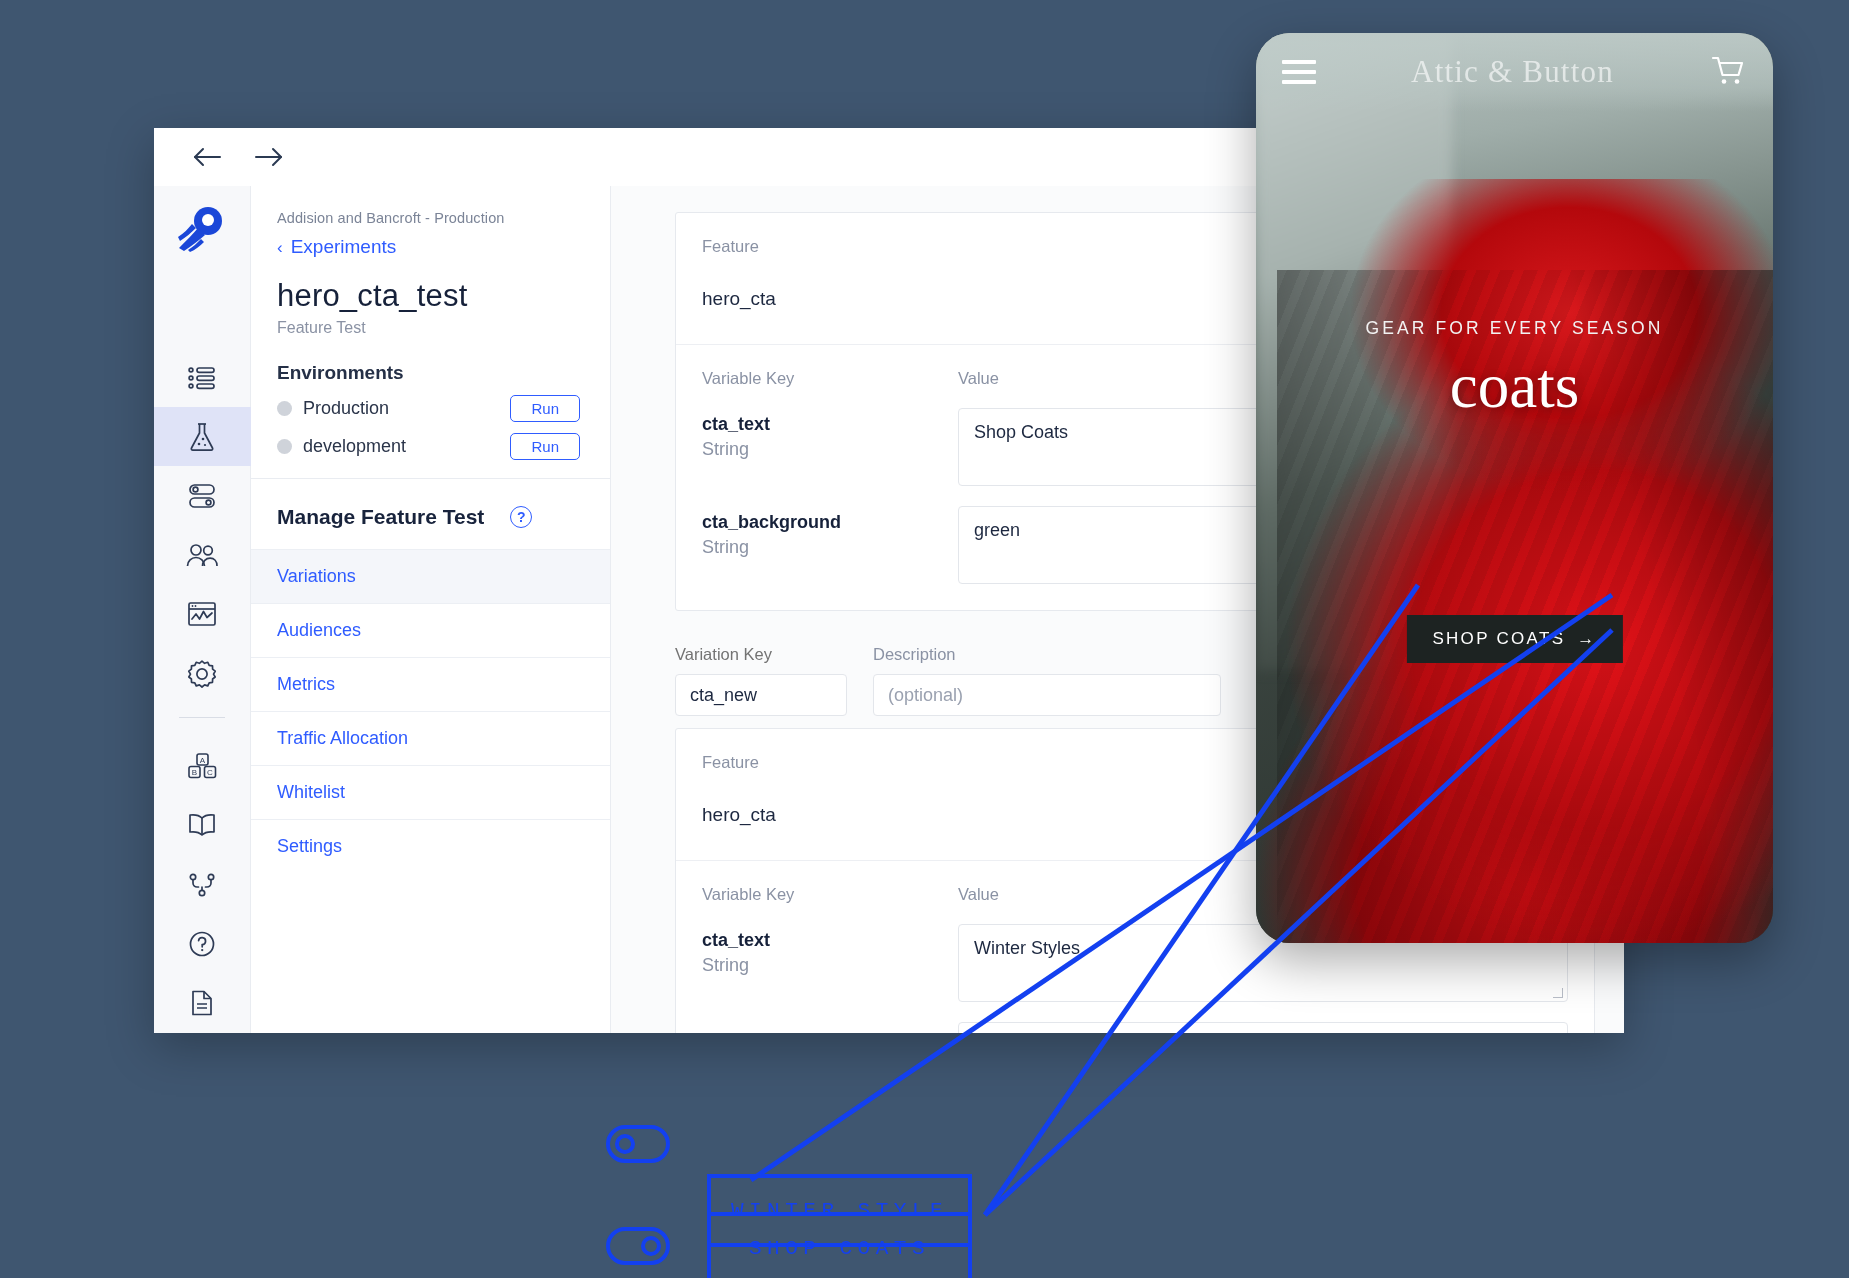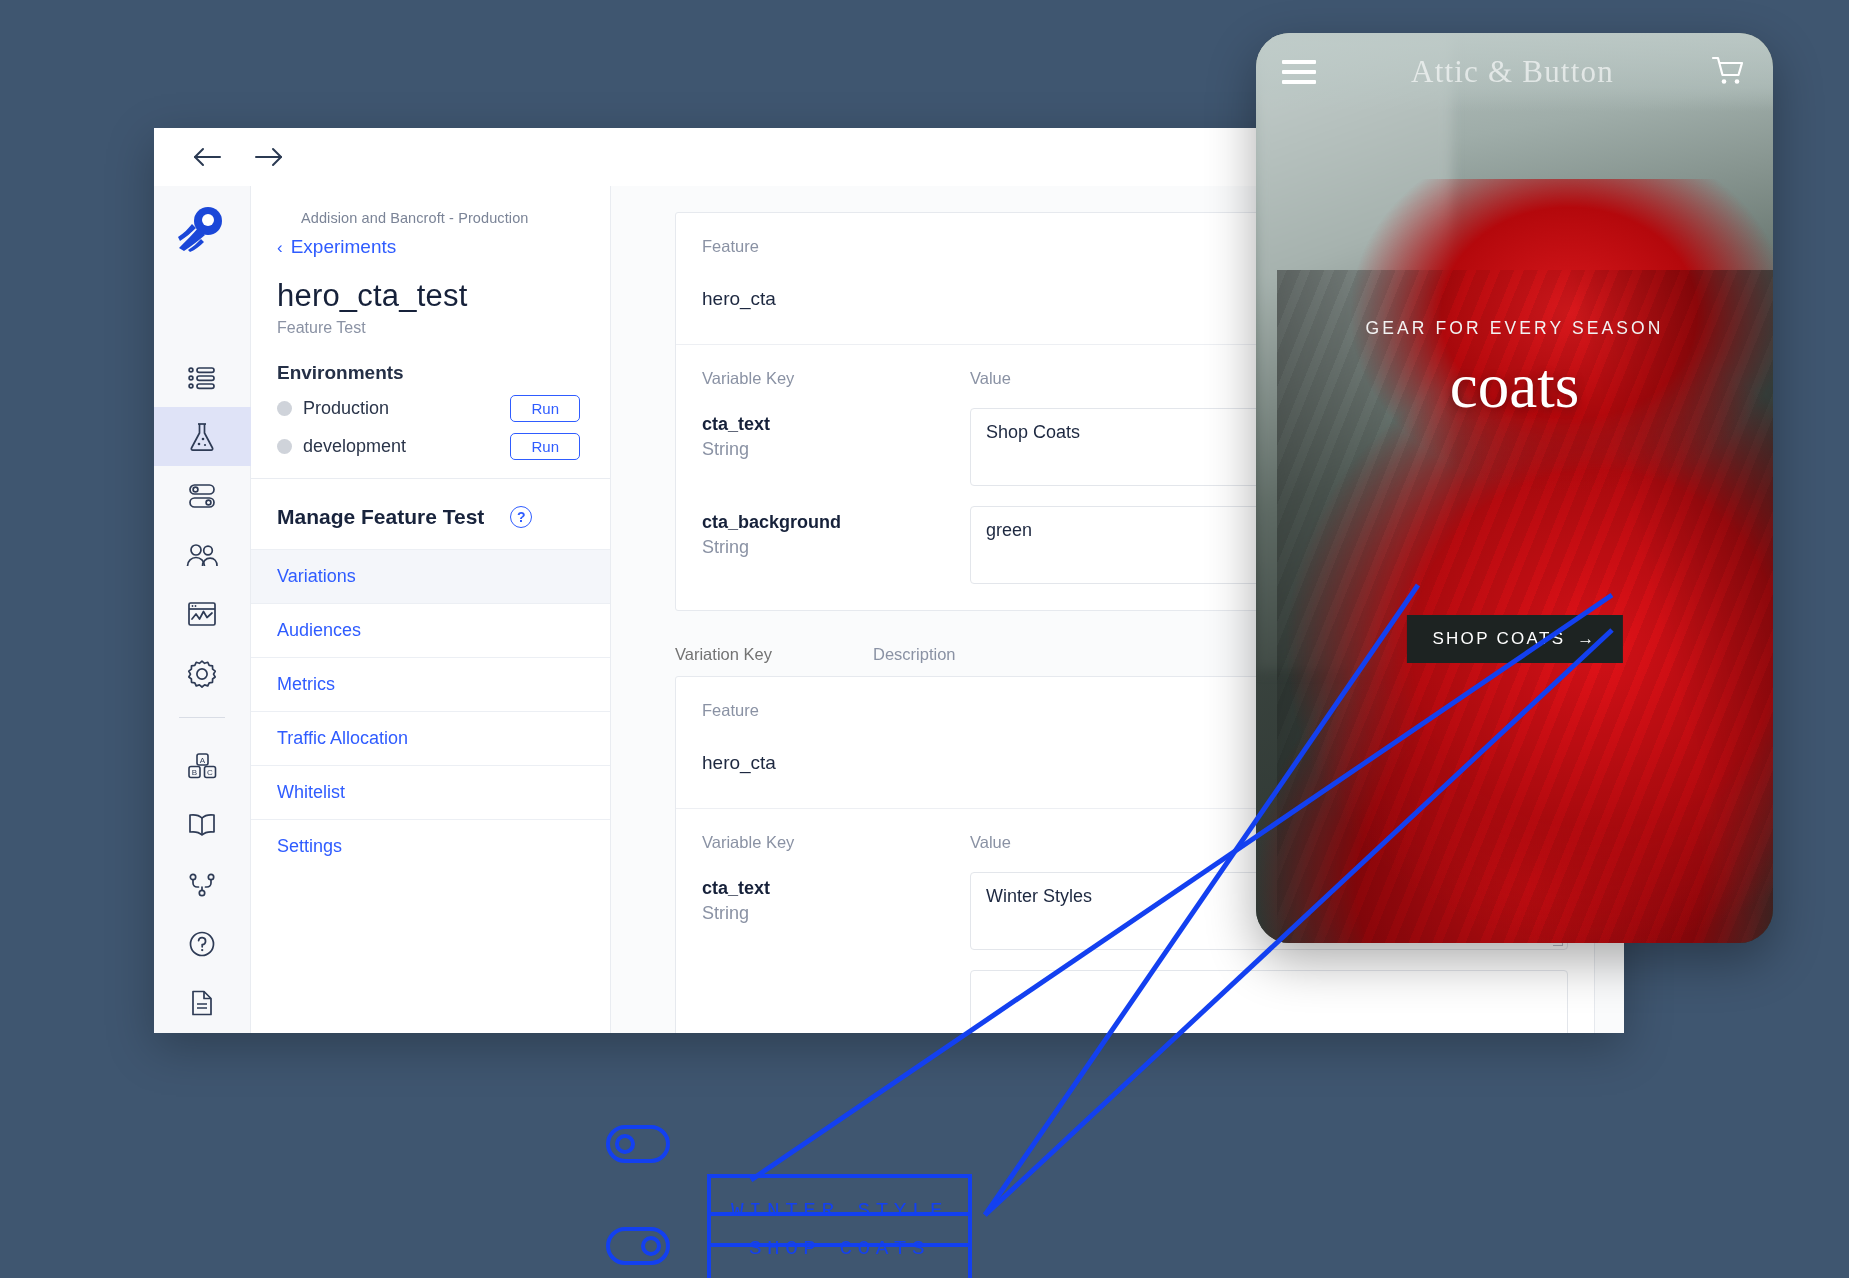--- a/index.html
+++ b/index.html
@@ -53,21 +53,21 @@
   .rail-sep { width: 46px; height: 1px; background: #d9dde5; margin: 14px 0 18px; }
   .rail-item svg { display: block; }
 
   
   .side-panel {
     width: 360px; flex: 0 0 360px;
     background: #ffffff;
     border-right: 1px solid #e9ecf1;
   }
   .sp-head { padding: 24px 26px 18px; }
-  .sp-org { font-size: 14.5px; color: #7b8497; letter-spacing: .1px; margin-left: 24px; }
+  .sp-org { font-size: 14.5px; color: #7b8497; letter-spacing: .1px; }
   .sp-back {
     margin-top: 10px; display: flex; align-items: center; gap: 8px;
     font-size: 19px; color: #2f5cff;
   }
   .sp-back .chev { font-size: 17px; line-height: 1; }
   .sp-title { margin-top: 20px; font-size: 31px; color: #16213a; letter-spacing: .2px; }
   .sp-subtitle { margin-top: 5px; font-size: 16px; color: #8a92a4; }
   .sp-envs-title { margin-top: 25px; font-size: 19px; color: #253047; font-weight: 600; }
   .env-row {
     display: flex; align-items: center;
@@ -130,21 +130,21 @@
   }
   .toggle .tgl-txt {
     color: #fff; font-size: 15px; font-weight: 700;
     margin-left: 13px;
   }
   .toggle .knob {
     position: absolute; right: 2px; top: 2px;
     width: 34px; height: 34px; border-radius: 50%;
     background: #fff; box-shadow: 0 1px 3px rgba(0,0,0,.22);
   }
-  .var-grid { display: flex; gap: 12px; }
+  .var-grid { display: flex; gap: 0; }
   .var-col-key { width: 256px; flex: none; }
   .var-col-val { flex: 1; }
   .var-item { margin-top: 26px; }
   .var-key { font-size: 18px; color: #16213a; font-weight: 700; }
   .var-type { font-size: 18px; color: #8a92a4; margin-top: 4px; }
   .val-box {
     margin-top: 20px;
     border: 1px solid #e3e6eb; border-radius: 4px;
     background: #fff;
     height: 78px; padding: 13px 15px;
@@ -513,20 +513,24 @@
                 <div class="val-box">green</div>
               </div>
             </div>
           </div>
         </div>
 
         <div class="variation-block">
           <div class="vb-labels">
             <div class="vb-lab-key">Variation Key</div>
             <div class="vb-lab-desc">Description</div>
+          </div>
+          <div class="vb-inputs">
+            <div class="txt-input key">cta_new</div>
+            <div class="txt-input desc">(optional)</div>
           </div>
 
           <div class="card" style="margin-top:12px">
             <div class="card-section">
               <div class="lbl">Feature</div>
               <div class="feature-row">
                 <span class="feature-name">hero_cta</span>
                 <span class="toggle">
                   <span class="tgl-txt">On</span>
                   <span class="knob"></span>

